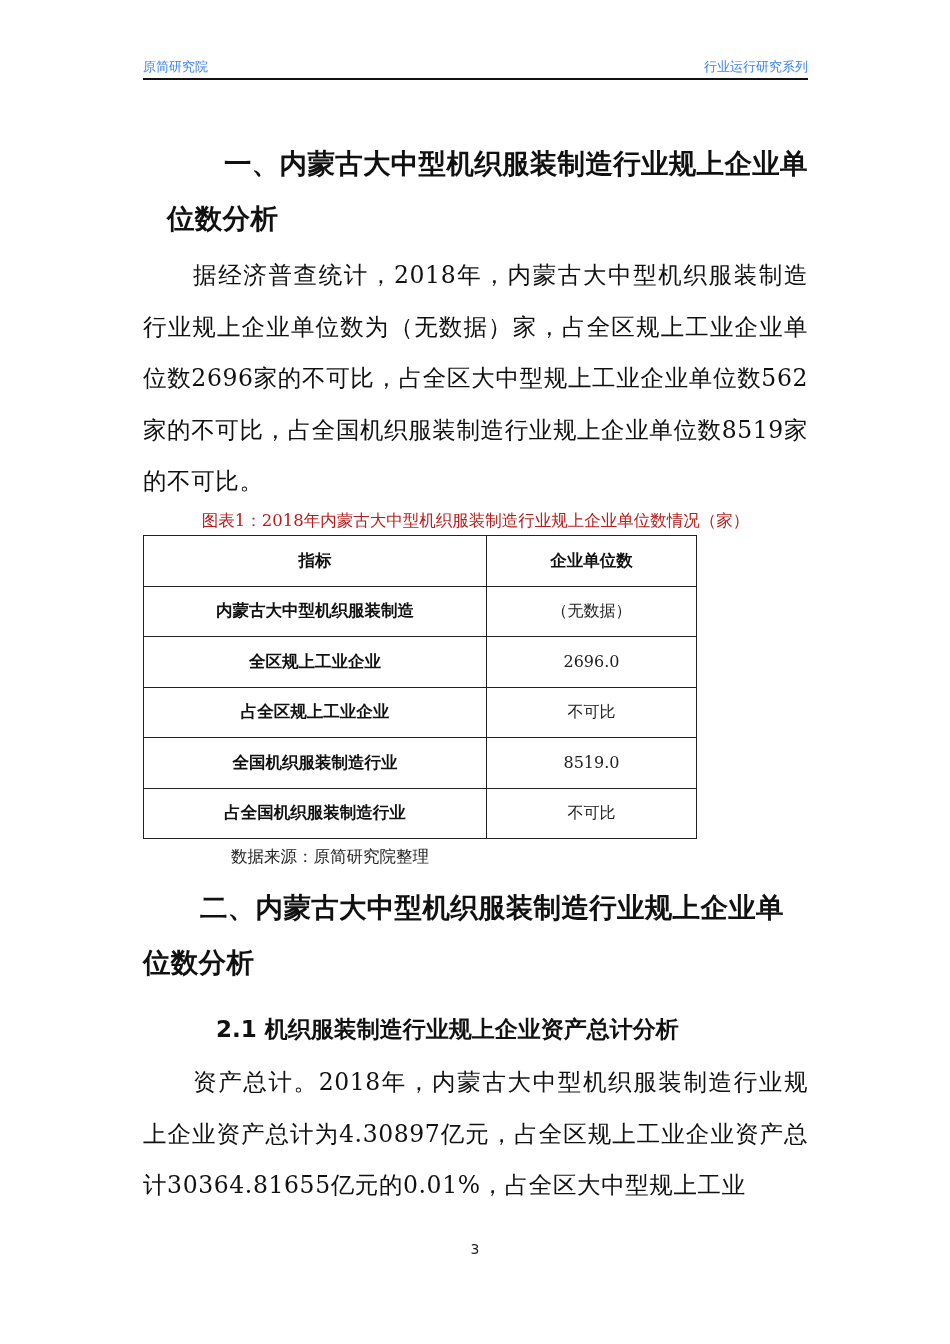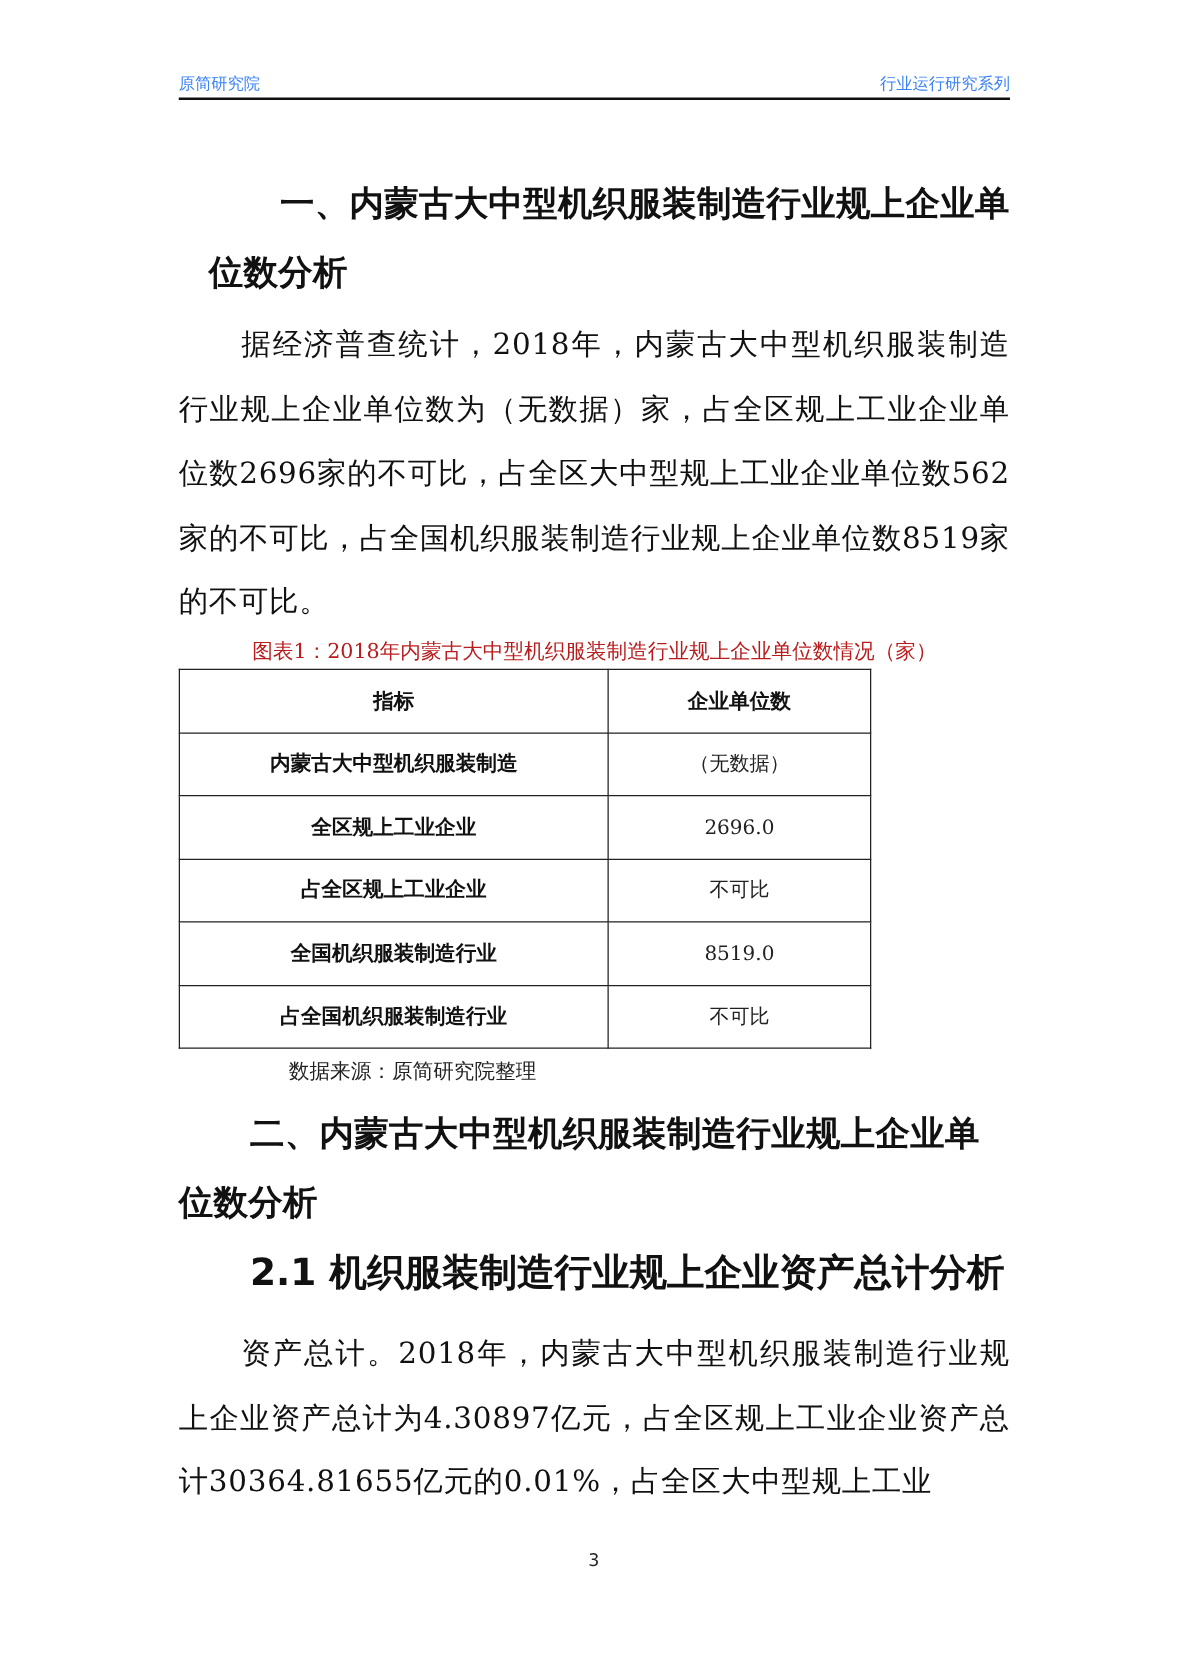--- a/index.html
+++ b/index.html
@@ -94,22 +94,22 @@
       font-size: 16.5px;
       color: #222;
       margin-left: 48px;
     }
     .h2 {
       position: absolute;
       left: 200px;
       top: 998px;
       font-family: "DejaVu Sans", "Liberation Sans", sans-serif;
       font-weight: bold;
-      font-size: 30px;
-      margin: 0;
+      font-size: 23px;
+      margin: 16px;
     }
     .page-number {
       position: absolute;
       left: 0;
       width: 950px;
       top: 1241px;
       text-align: center;
       font-family: "DejaVu Sans", "Liberation Sans", sans-serif;
       font-size: 14px;
       color: #222;

